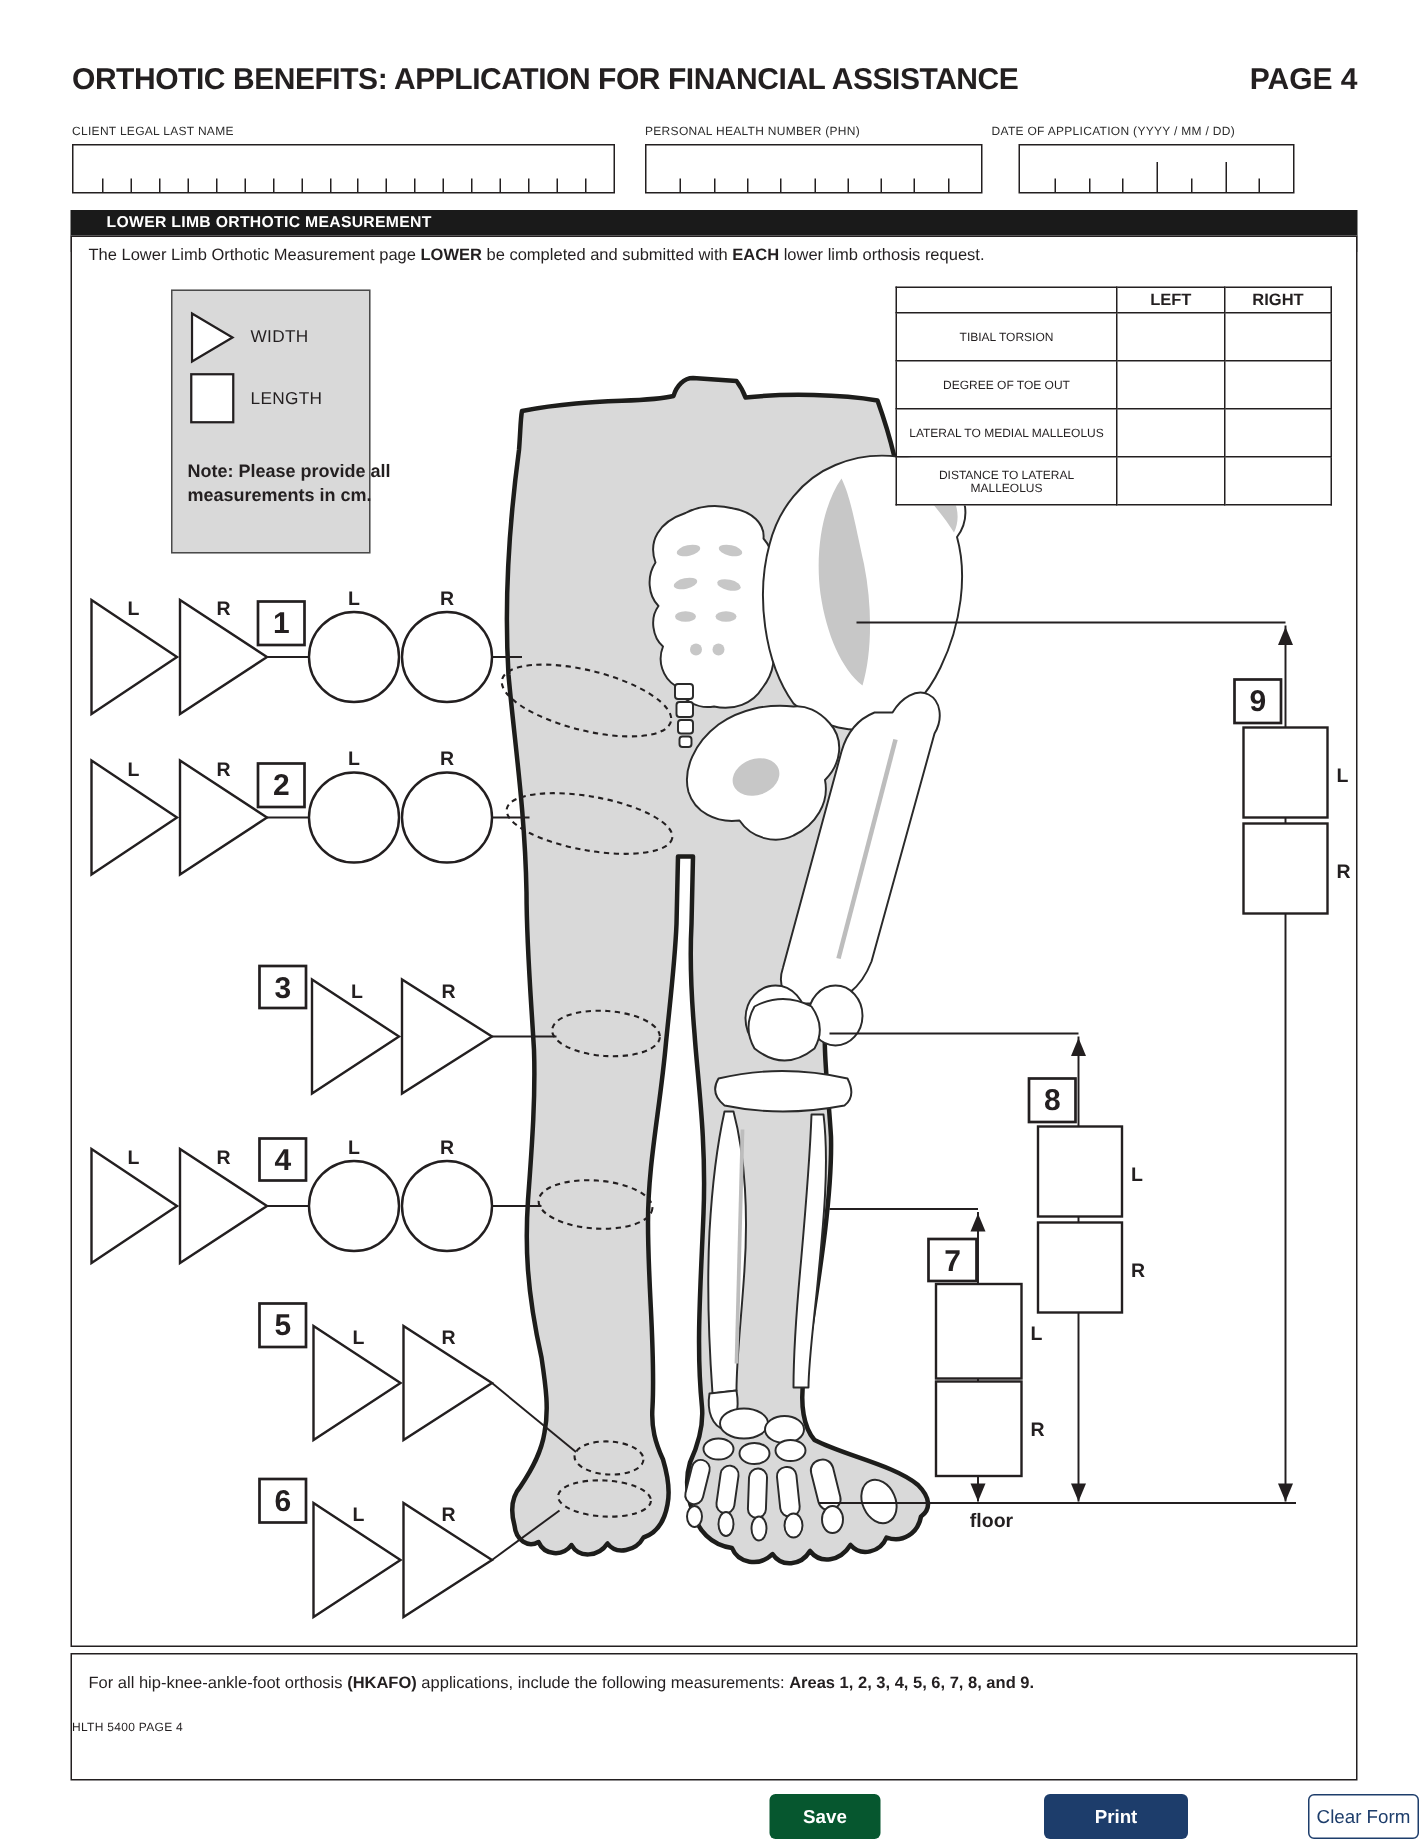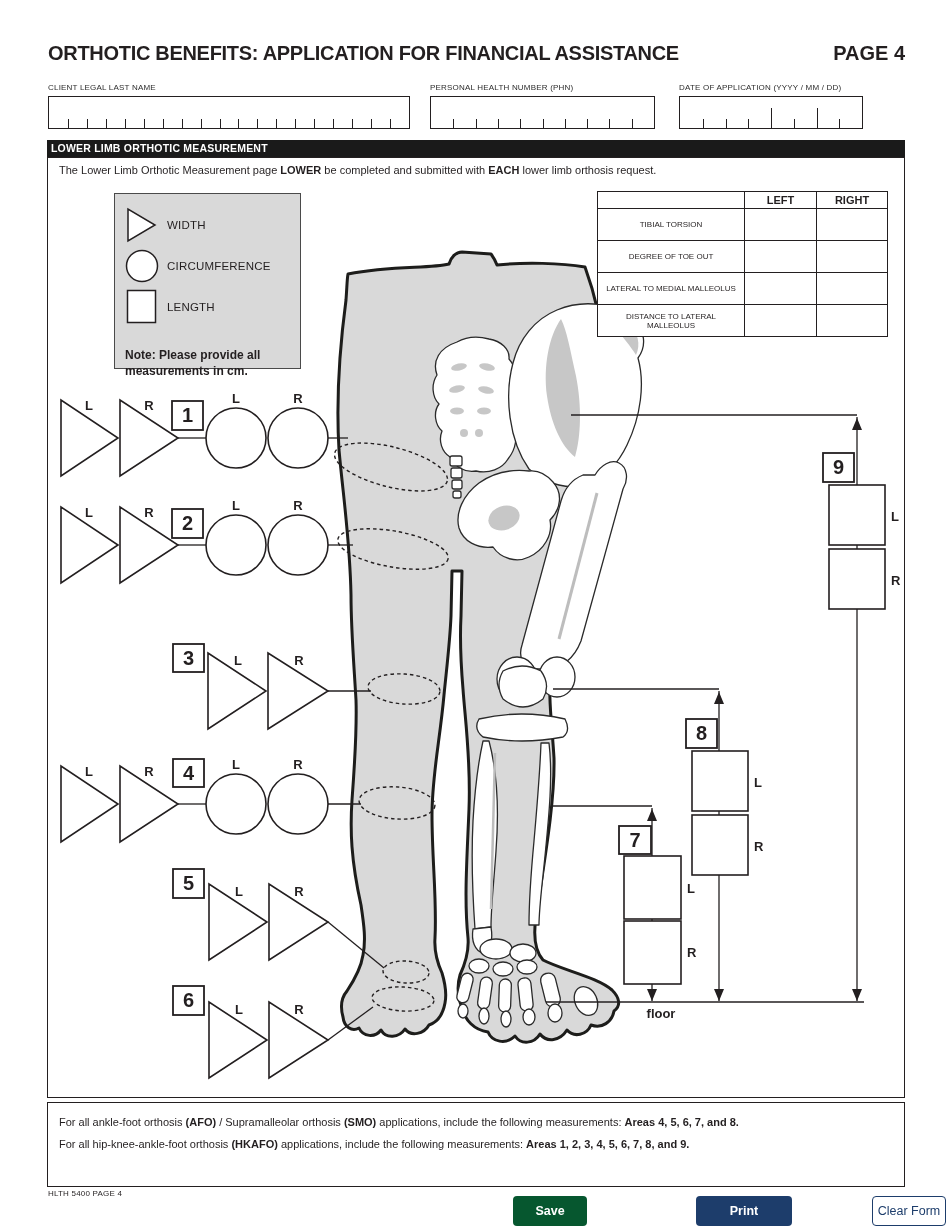--- a/index.html
+++ b/index.html
@@ -12,26 +12,26 @@
 
   .title{position:absolute;left:48px;top:42px;font-size:20px;font-weight:700;letter-spacing:-0.3px}
   .pagelab{position:absolute;right:45px;top:42px;font-size:20px;font-weight:800}
 
   .fldlab{position:absolute;top:83px;font-size:8px;color:#2c2c2c;letter-spacing:.2px}
   .comb{position:absolute;top:96px;height:33px;border:1.5px solid var(--ink);background:#fff}
   .tick{position:absolute;bottom:0;width:1px;height:9px;background:var(--ink)}
   .tick.tall{height:20px}
 
   .bar{position:absolute;left:47px;top:140px;width:858px;height:28px;background:var(--bar-bg);
-       color:#fff;font-size:10.5px;font-weight:bold;line-height:17px;padding-left:4px;letter-spacing:.2px}
+       color:#fff;font-size:10.5px;font-weight:bold;line-height:17px;padding-left:24px;letter-spacing:.2px}
 
   .mainbox{position:absolute;left:47px;top:157px;width:858px;height:941px;border:1.5px solid var(--ink);background:#fff}
   .intro{position:absolute;left:11px;top:6px;font-size:11px}
 
-  .legend{position:absolute;left:66px;top:35px;width:187px;height:176px;background:var(--diagram-gray);
+  .legend{position:absolute;left:66px;top:35px;width:133px;height:176px;background:var(--diagram-gray);
           border:1px solid #4a4a4a;padding:10px 0 0 10px}
   .lrow{display:flex;align-items:center;height:41px}
   .lrow .shp{width:34px;display:flex;justify-content:center}
   .lrow .ltxt{font-size:11.5px;margin-left:8px;letter-spacing:.2px}
   .legnote{font-size:12px;font-weight:bold;line-height:16px;margin-top:20px;width:140px}
 
   table.meas{position:absolute;left:549px;top:33px;border-collapse:collapse;table-layout:fixed}
   table.meas th,table.meas td{border:1px solid var(--ink);background:#fff}
   table.meas th{height:17px;font-size:11px;font-weight:bold}
   table.meas td.rl{height:32px;font-size:8px;text-align:center;padding:0 4px}
@@ -47,21 +47,21 @@
   .fld{fill:#fff;stroke:var(--ink);stroke-width:1.6}
   .nbox{fill:#fff;stroke:var(--ink);stroke-width:1.8}
   .ln{stroke:var(--ink);stroke-width:1.3}
   .arr{fill:var(--ink)}
   .lbl{font-size:13px;font-weight:bold}
   .num{font-size:20px;font-weight:bold}
   .floor{font-size:13px;font-weight:bold}
 
   .notesbox{position:absolute;left:47px;top:1102px;width:858px;height:85px;border:1.5px solid var(--ink);
             padding:8px 10px 0 11px;font-size:11px;line-height:22px}
-  .formid{position:absolute;left:48px;top:1189px;font-size:8px;letter-spacing:.2px}
+  .formid{position:absolute;left:48px;top:1147px;font-size:8px;letter-spacing:.2px}
 
   .btn{position:absolute;top:1196px;height:30px;border-radius:4px;font-size:12.5px;font-weight:bold;
        display:flex;align-items:center;justify-content:center;cursor:pointer}
   .btn.save{left:513px;width:74px;background:var(--save-green);color:#fff;border:none}
   .btn.print{left:696px;width:96px;background:var(--navy);color:#fff;border:none}
   .btn.clear{left:872px;width:74px;background:#fff;color:var(--navy);border:1.5px solid var(--navy);font-weight:normal}
 </style>
 </head>
 <body>
 
@@ -98,21 +98,21 @@
       <div class="tick" style="left: 20%;"></div>
       <div class="tick" style="left: 30%;"></div>
       <div class="tick" style="left: 40%;"></div>
       <div class="tick" style="left: 50%;"></div>
       <div class="tick" style="left: 60%;"></div>
       <div class="tick" style="left: 70%;"></div>
       <div class="tick" style="left: 80%;"></div>
       <div class="tick" style="left: 90%;"></div>
     </div>
 
-  <div class="fldlab" style="left:679px">DATE OF APPLICATION (YYYY / MM / DD)</div>
+  <div class="fldlab" style="left:661px">DATE OF APPLICATION (YYYY / MM / DD)</div>
   <div class="comb" style="left:679px;width:184px">
       <div class="tick" style="left: 12.5%;"></div>
       <div class="tick" style="left: 25%;"></div>
       <div class="tick" style="left: 37.5%;"></div>
       <div class="tick tall" style="left: 50%;"></div>
       <div class="tick" style="left: 62.5%;"></div>
       <div class="tick tall" style="left: 75%;"></div>
       <div class="tick" style="left: 87.5%;"></div>
     </div>
 
@@ -344,28 +344,20 @@
       <div class="lrow">
         <span class="shp">
           <svg width="30" height="36">
               <polygon points="1,2 1,34 28,18" fill="#fff" stroke="#231f20" stroke-width="1.5"></polygon>
             </svg>
         </span>
         <span class="ltxt">WIDTH</span>
       </div>
       <div class="lrow">
         <span class="shp">
-          <svg width="34" height="34">
-              <circle cx="17" cy="17" r="15.5" fill="#fff" stroke="#231f20" stroke-width="1.5"></circle>
-            </svg>
-        </span>
-        <span class="ltxt">CIRCUMFERENCE</span>
-      </div>
-      <div class="lrow">
-        <span class="shp">
           <svg width="32" height="36">
               <rect x="1.5" y="1.5" width="28" height="32" fill="#fff" stroke="#231f20" stroke-width="1.5"></rect>
             </svg>
         </span>
         <span class="ltxt">LENGTH</span>
       </div>
       <div class="legnote">Note: Please provide all measurements in cm.</div>
     </div>
 
     <table class="meas">
@@ -398,21 +390,20 @@
       <tr>
         <td class="rl">DISTANCE TO LATERAL MALLEOLUS</td>
         <td class="val"></td>
         <td class="val"></td>
       </tr>
     </tbody>
       </table>
   </div>
 
   <div class="notesbox">
-    <div><span>For all ankle-foot orthosis </span><span style="font-weight: bold;">(AFO)</span><span> / Supramalleolar orthosis </span><span style="font-weight: bold;">(SMO)</span><span> applications, include the following measurements: </span><span style="font-weight: bold;">Areas 4, 5, 6, 7, and 8.</span></div>
     <div><span>For all hip-knee-ankle-foot orthosis </span><span style="font-weight: bold;">(HKAFO)</span><span> applications, include the following measurements: </span><span style="font-weight: bold;">Areas 1, 2, 3, 4, 5, 6, 7, 8, and 9.</span></div>
   </div>
 
   <div class="formid">HLTH 5400  PAGE 4</div>
 
   <button class="btn save">Save</button>
   <button class="btn print">Print</button>
   <button class="btn clear">Clear Form</button>
 </div>
 

